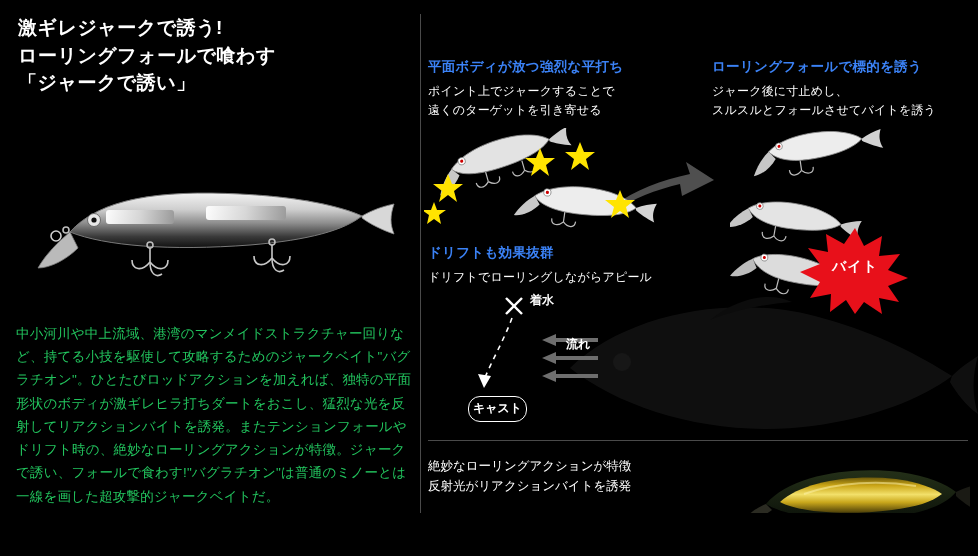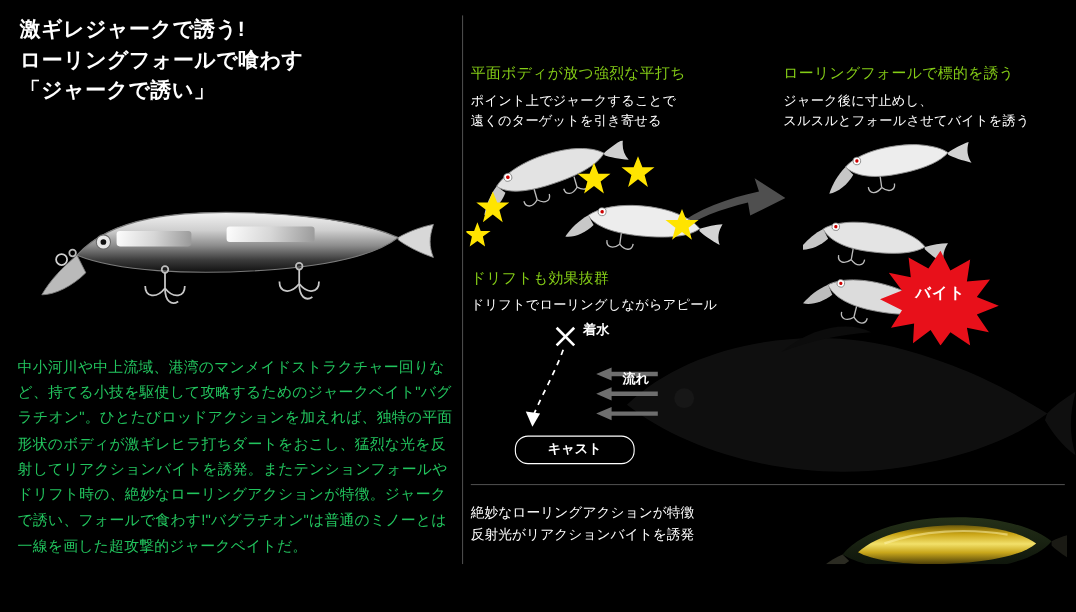--- a/index.html
+++ b/index.html
@@ -59,22 +59,22 @@
     left: 420px;
     top: 14px;
     width: 1px;
     height: 528px;
     background: #4a4a4a;
   }
 
   
   .panel-title {
     font-size: 13.5px;
-    font-weight: normal;
-    color: #84cc16;
+    font-weight: bold;
+    color: #3b82f6;
     letter-spacing: 0.3px;
     margin-bottom: 6px;
     white-space: nowrap;
   }
   .panel-desc {
     font-size: 12px;
     line-height: 1.55;
     color: #ffffff;
     letter-spacing: 0.2px;
   }
@@ -115,21 +115,21 @@
     font-weight: bold;
     color: #ffffff;
     white-space: nowrap;
   }
   #label-chakusui { left: 84px; top: -4px; }
   #label-nagare   { left: 120px; top: 40px; }
   #cast-pill {
     position: absolute;
     left: 22px;
     top: 100px;
-    padding: 3px 29px 4px;
+    padding: 3px 4px 4px;
     border: 1.5px solid #ffffff;
     border-radius: 12px;
     font-size: 12px;
     font-weight: bold;
     color: #ffffff;
     white-space: nowrap;
   }
 
   
   #bite-burst {

